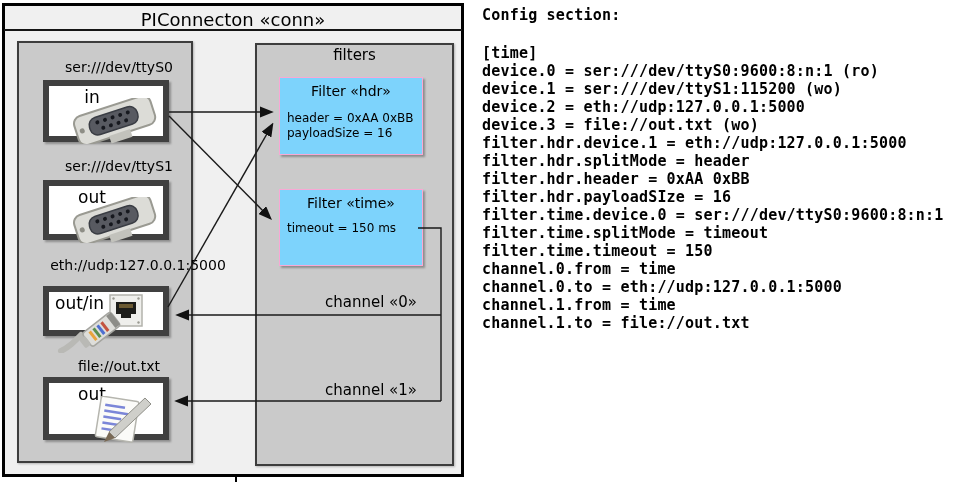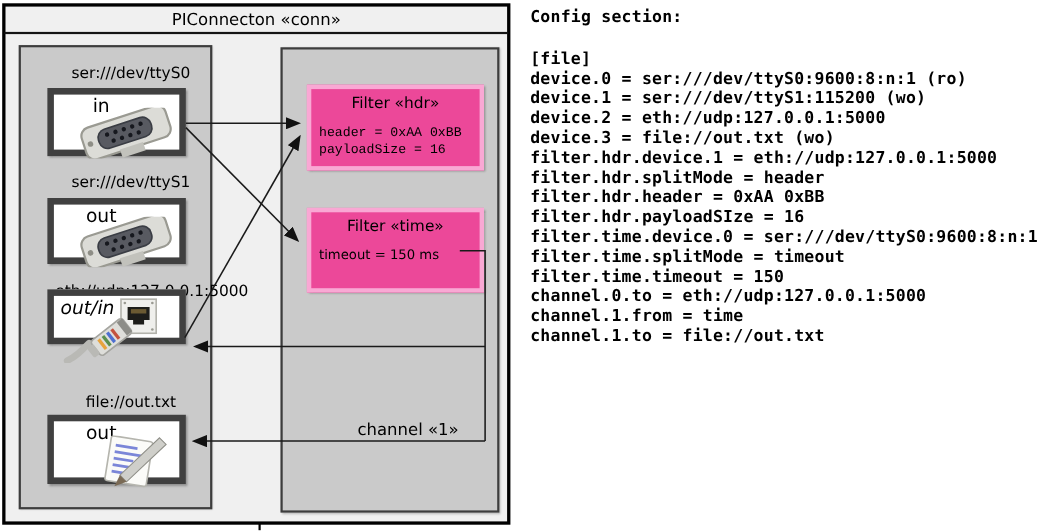--- a/index.html
+++ b/index.html
@@ -7,21 +7,21 @@
     position:relative;width:964px;height:484px;background:#ffffff;overflow:hidden;
     font-family:"DejaVu Sans",sans-serif;color:#111;
   }
   
   .outer-box{
     position:absolute;left:2px;top:3px;width:462px;height:474px;
     border:3px solid #000;background:#f0f0f0;box-sizing:border-box;
   }
   .diagram-title{
     position:absolute;left:2px;top:9px;width:462px;text-align:center;
-    font-size:15px;color:#000;
+    font-size:18px;color:#000;
   }
   .title-sep{
     position:absolute;left:4px;top:29px;width:458px;height:0;
     border-top:2px solid #151515;
   }
   .group-box{
     position:absolute;background:#cacaca;border:2px solid #3d3d3d;box-sizing:border-box;
     box-shadow:1px 1px 2px rgba(0,0,0,.25);
   }
   .devices-group{left:17px;top:41px;width:176px;height:422px;}
@@ -41,32 +41,32 @@
     box-shadow:1.5px 1.5px 2px rgba(0,0,0,.3);
   }
   .port-label{
     position:absolute;top:1px;left:0;width:100%;text-align:center;
     font-size:17px;color:#000;transform:translateX(-14px);
   }
   .port-label.left{width:auto;left:6px;transform:none;text-align:left;}
   .dev-icon{position:absolute;}
   
   .filter-box{
-    position:absolute;left:279px;width:161px;background:#ec4899;
-    border:4px solid #f9a8d4;box-sizing:border-box;
+    position:absolute;left:279px;width:144px;background:#7dd3fc;
+    border:1px solid #f9a8d4;box-sizing:border-box;
     box-shadow:1.5px 1.5px 2px rgba(0,0,0,.3);
   }
   .filter-title{
     position:absolute;top:5px;left:0;width:100%;text-align:center;
     font-size:14px;color:#000;
   }
   .filter-params{
     position:absolute;left:7px;right:4px;font-size:12px;line-height:15px;color:#000;
   }
-  .hdr-params{top:33px;font-family:Liberation Mono, monospace;}
+  .hdr-params{top:33px;}
   .time-params{top:31px;}
   
   .channel-label{
     position:absolute;left:280px;width:137px;text-align:right;
     font-size:15px;color:#000;white-space:nowrap;
   }
   
   .arrows{position:absolute;left:0;top:0;pointer-events:none;}
   
   .config{
@@ -83,20 +83,21 @@
 <body>
 
 <div class="stage">
 
   <div class="outer-box"></div>
   <div class="diagram-title">PIConnecton «conn»</div>
   <div class="title-sep"></div>
 
   <div class="group-box devices-group"></div>
   <div class="group-box filters-group"></div>
+  <div class="group-title">filters</div>
 
   <div class="dev-label" style="top:59px;">ser:///dev/ttyS0</div>
   <div class="dev-box" style="top:80px;height:62px;">
     <div class="port-label">in</div>
     <svg class="dev-icon" style="left:12px;top:12px;" width="104" height="46" viewBox="0 0 104 46">
       <g transform="rotate(-18 52 24)">
         <rect x="14" y="8" width="80" height="30" rx="8" fill="#dcdcd7" stroke="#9a9a92" stroke-width="2"></rect>
         <rect x="28" y="14" width="50" height="18" rx="8" fill="#585a61" stroke="#3a3d44" stroke-width="1.5"></rect>
         <circle cx="37" cy="19.5" r="2" fill="#16181e"></circle>
           <circle cx="45" cy="19.5" r="2" fill="#16181e"></circle>
@@ -129,21 +130,21 @@
           <circle cx="49" cy="26.5" r="2" fill="#16181e"></circle>
         <circle cx="57" cy="26.5" r="2" fill="#16181e"></circle>
           <circle cx="65" cy="26.5" r="2" fill="#16181e"></circle>
         <circle cx="20" cy="23" r="2.5" fill="#8e8e86"></circle>
         <rect x="44" y="36" width="22" height="8" fill="#c2c2bc"></rect>
       </g>
     </svg>
   </div>
 
   <div class="dev-label" style="top:257px;padding-left:19px;">eth://udp:127.0.0.1:5000</div>
-  <div class="dev-box" style="top:263px;height:50px;font-style:italic;">
+  <div class="dev-box" style="top:286px;height:50px;">
     <div class="port-label left">out/in</div>
     <svg class="dev-icon" style="left:60px;top:2px;" width="34" height="33" viewBox="0 0 34 33">
       <rect x="1" y="1" width="32" height="31" fill="#efefec" stroke="#b3b3ac" stroke-width="1.5"></rect>
       <path d="M7 8 h20 v12 h-5 v4 h-10 v-4 h-5 z" fill="#1d1d1a"></path>
       <rect x="10" y="10" width="14" height="4" fill="#6b5a32"></rect>
       <circle cx="4.5" cy="4.5" r="1.2" fill="#9a9a92"></circle>
         <circle cx="29.5" cy="4.5" r="1.2" fill="#9a9a92"></circle>
       <circle cx="4.5" cy="28.5" r="1.2" fill="#9a9a92"></circle>
         <circle cx="29.5" cy="28.5" r="1.2" fill="#9a9a92"></circle>
     </svg>
@@ -186,20 +187,21 @@
     </div>
   </div>
 
   <div class="filter-box" style="top:189px;height:77px;">
     <div class="filter-title">Filter «time»</div>
     <div class="filter-params time-params">
       <div>timeout = 150 ms</div>
     </div>
   </div>
 
+  <div class="channel-label" style="top:293px;">channel «0»</div>
   <div class="channel-label" style="top:381px;">channel «1»</div>
 
   <svg class="arrows" width="964" height="484" viewBox="0 0 964 484">
     <defs>
       <marker id="ah" markerWidth="10" markerHeight="8" refX="8" refY="4" orient="auto">
         <path d="M0,0 L10,4 L0,8 z" fill="#111"></path>
       </marker>
     </defs>
     <line x1="169" y1="112" x2="271" y2="112" stroke="#1a1a1a" stroke-width="1.4" marker-end="url(#ah)"></line>
     <line x1="169" y1="116" x2="270" y2="218" stroke="#1a1a1a" stroke-width="1.4" marker-end="url(#ah)"></line>
@@ -207,31 +209,32 @@
     <path d="M418,228 L441,228 L441,401" fill="none" stroke="#1a1a1a" stroke-width="1.4"></path>
     <line x1="441" y1="315" x2="178" y2="315" stroke="#1a1a1a" stroke-width="1.4" marker-end="url(#ah)"></line>
     <line x1="441" y1="401" x2="177" y2="401" stroke="#1a1a1a" stroke-width="1.4" marker-end="url(#ah)"></line>
   </svg>
 
   <div class="bottom-tick"></div>
 
   <div class="config">
     <div class="config-heading">Config section:</div>
     <div class="config-lines">
-      <div class="config-line">[file]</div>
+      <div class="config-line">[time]</div>
       <div class="config-line">device.0 = ser:///dev/ttyS0:9600:8:n:1 (ro)</div>
       <div class="config-line">device.1 = ser:///dev/ttyS1:115200 (wo)</div>
       <div class="config-line">device.2 = eth://udp:127.0.0.1:5000</div>
       <div class="config-line">device.3 = file://out.txt (wo)</div>
       <div class="config-line">filter.hdr.device.1 = eth://udp:127.0.0.1:5000</div>
       <div class="config-line">filter.hdr.splitMode = header</div>
       <div class="config-line">filter.hdr.header = 0xAA 0xBB</div>
       <div class="config-line">filter.hdr.payloadSIze = 16</div>
       <div class="config-line">filter.time.device.0 = ser:///dev/ttyS0:9600:8:n:1</div>
       <div class="config-line">filter.time.splitMode = timeout</div>
       <div class="config-line">filter.time.timeout = 150</div>
+      <div class="config-line">channel.0.from = time</div>
       <div class="config-line">channel.0.to = eth://udp:127.0.0.1:5000</div>
       <div class="config-line">channel.1.from = time</div>
       <div class="config-line">channel.1.to = file://out.txt</div>
     </div>
   </div>
 
 </div>
 
 </body></html>

